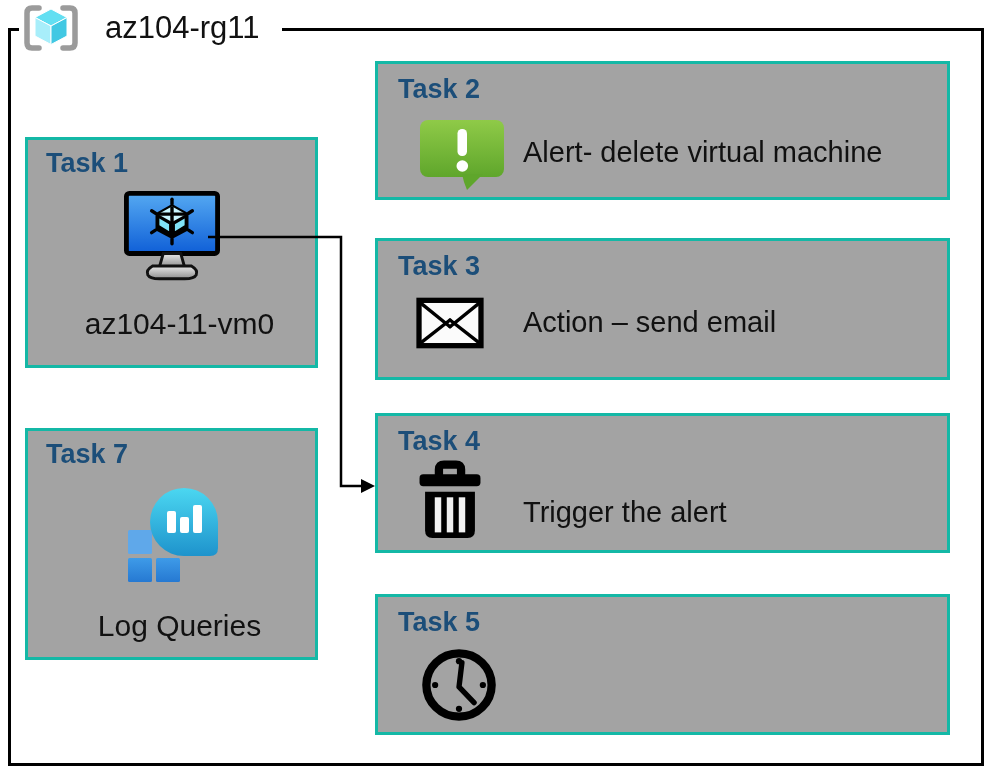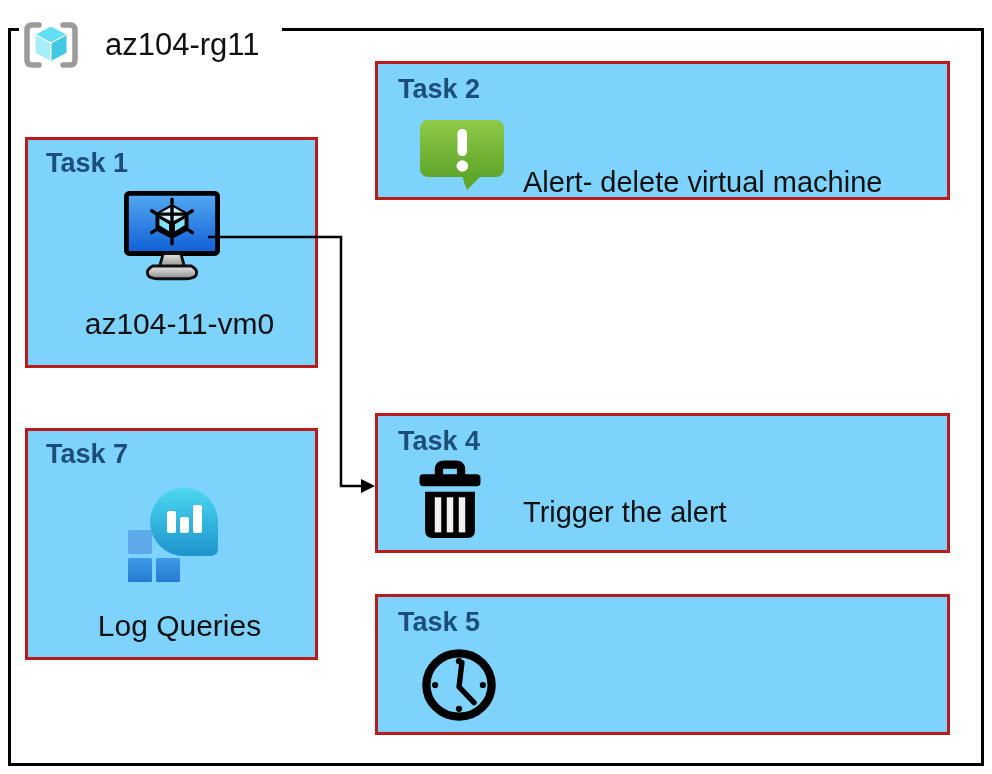--- a/index.html
+++ b/index.html
@@ -25,33 +25,32 @@
   .legend {
     position: absolute;
     left: 8px; top: -3px;
     transform: translateY(-50%);
     display: flex;
     align-items: center;
     gap: 26px;
     background: #ffffff;
     padding: 0 22px 0 4px;
     height: 58px;
-    margin-top: 17px;
   }
   .legend .rg-label {
     font-size: 31px;
     color: #111111;
     white-space: nowrap;
   }
 
   
   .task-box {
     position: absolute;
-    background: #7dd3fc;
-    border: 3px solid #b91c1c;
+    background: #a3a3a3;
+    border: 3px solid #14b8a6;
   }
   .t1 { left: 25px;  top: 137px; width: 293px; height: 231px; }
   .t2 { left: 375px; top: 61px;  width: 575px; height: 139px; }
   .t3 { left: 375px; top: 238px; width: 575px; height: 142px; }
   .t4 { left: 375px; top: 413px; width: 575px; height: 140px; text-align: center; }
   .t5 { left: 375px; top: 594px; width: 575px; height: 141px; }
   .t6 { left: 25px;  top: 428px; width: 293px; height: 232px; }
 
   .task-title {
     position: absolute;
@@ -66,21 +65,21 @@
   .row-icon { position: absolute; }
   .row-label {
     position: absolute;
     left: 145px;
     transform: translateY(-50%);
     font-size: 29px;
     color: #111111;
     white-space: nowrap;
   }
   .t2 .row-icon { left: 40px; top: 54px; }
-  .t2 .row-label { top: 88px; margin-top: 30px; }
+  .t2 .row-label { top: 88px; }
   .t3 .row-icon { left: 38px; top: 56px; }
   .t3 .row-label { top: 81px; }
   .t4 .row-icon { left: 36px; top: 44px; }
   .t4 .row-label { top: 96px; }
   .t5 .row-icon { left: 40px; top: 50px; }
   .t5 .row-label { top: 90px; }
 
   
   .center-icon {
     position: absolute;
@@ -173,20 +172,33 @@
         </linearGradient>
       </defs>
       <rect x="2" y="2" width="84" height="57" rx="8" fill="url(#gAlert)"></rect>
       <path d="M44 56 H65 L49 72 Q45.5 64 44 56 Z" fill="#5FA62B"></path>
       <rect x="39.5" y="11" width="9.5" height="27" rx="4.5" fill="#ffffff"></rect>
       <circle cx="44.3" cy="48" r="5.8" fill="#ffffff"></circle>
     </svg>
     <div class="row-label">Alert- delete virtual machine</div>
   </div>
 
+  <div class="task-box t3">
+    <div class="task-title">Task 3</div>
+    <svg class="row-icon" width="68" height="52" viewBox="0 0 90 68">
+      <rect x="4" y="4" width="82" height="60" fill="#FBFBFB" stroke="#000000" stroke-width="7"></rect>
+      <g stroke="#000000" stroke-width="4.5" stroke-linecap="round">
+        <line x1="8" y1="9" x2="45" y2="39"></line>
+        <line x1="82" y1="9" x2="45" y2="39"></line>
+        <line x1="8" y1="59" x2="45" y2="30"></line>
+        <line x1="82" y1="59" x2="45" y2="30"></line>
+      </g>
+    </svg>
+    <div class="row-label">Action – send email</div>
+  </div>
 
   <div class="task-box t4">
     <div class="task-title">Task 4</div>
     <svg class="row-icon" width="72" height="82" viewBox="0 0 78 88">
       <path d="M27 17 V10 Q27 4.5 32.5 4.5 H45.5 Q51 4.5 51 10 V17" fill="none" stroke="#000000" stroke-width="9"></path>
       <rect x="6" y="15" width="66" height="13" rx="4" fill="#000000"></rect>
       <path d="M12 34 H66 V76 Q66 84 58 84 H20 Q12 84 12 76 Z" fill="#000000"></path>
       <g fill="#F1F1F1">
         <rect x="22.5" y="40" width="7" height="38"></rect>
         <rect x="35.5" y="40" width="7" height="38"></rect>

